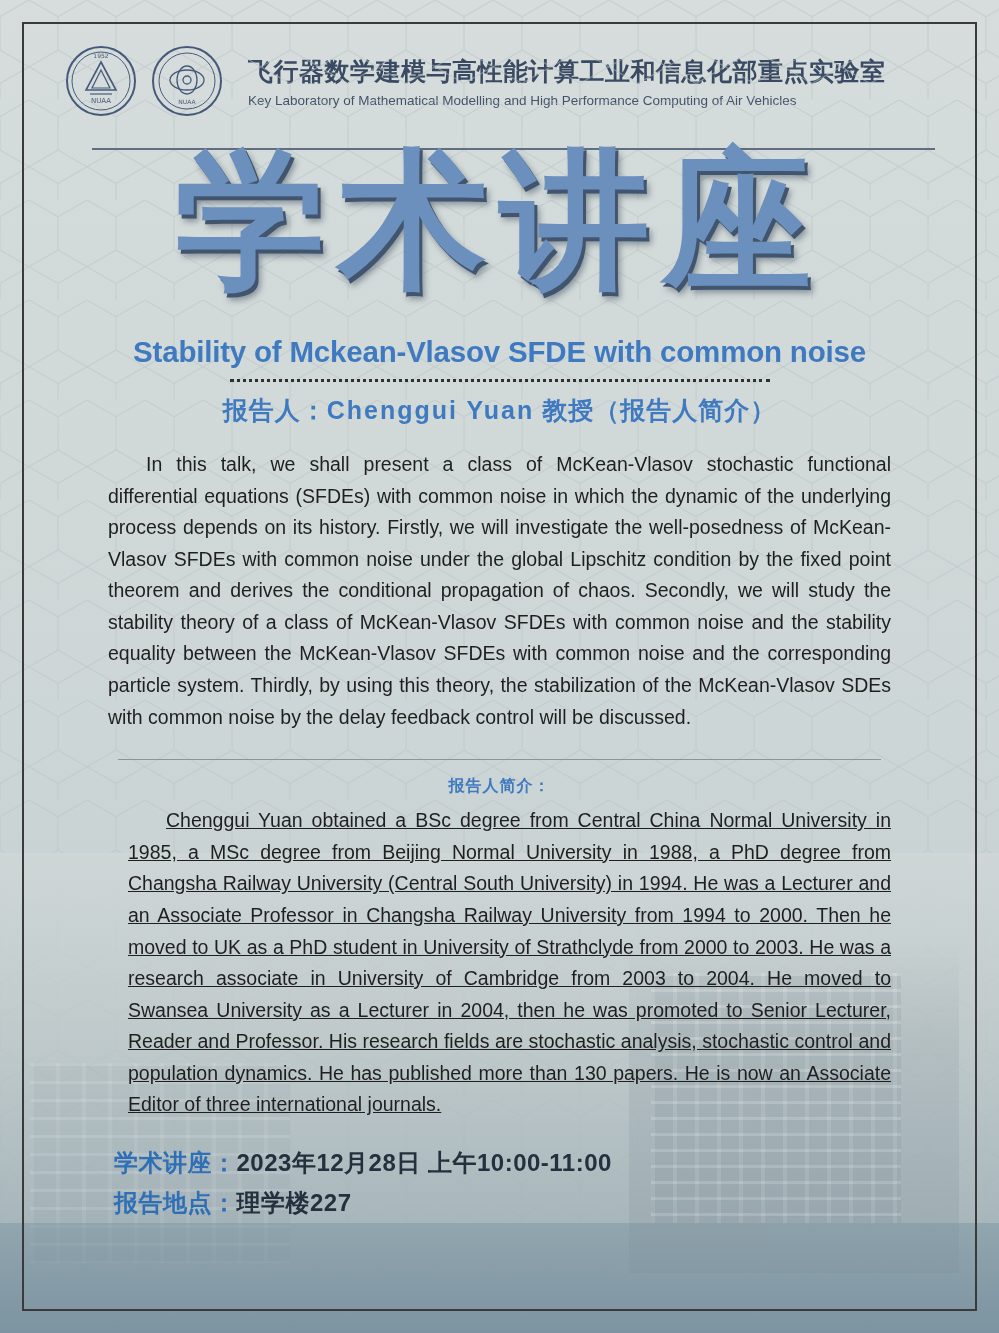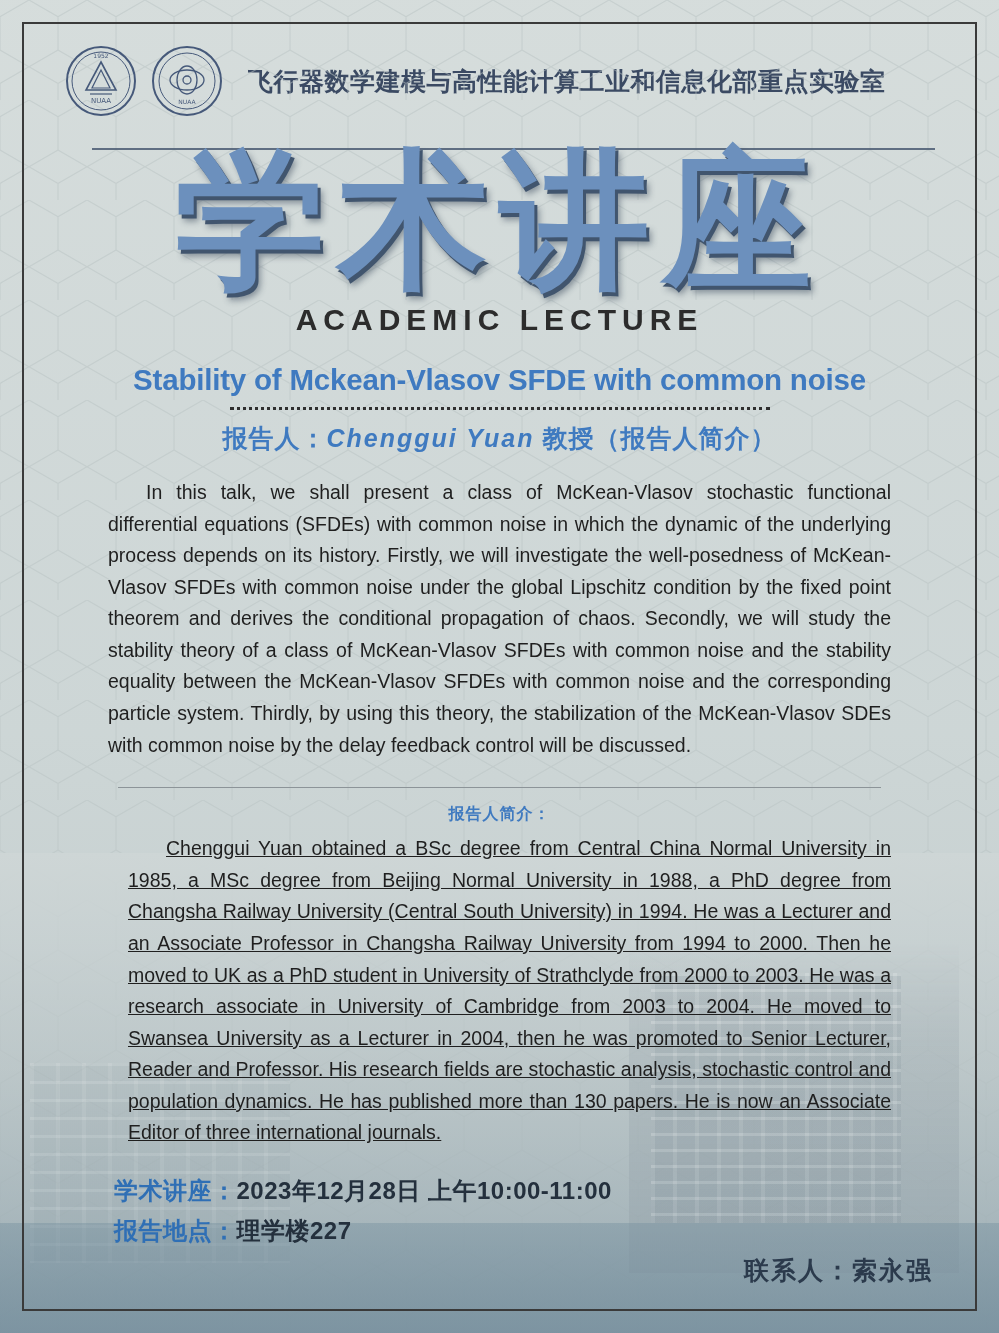--- a/index.html
+++ b/index.html
@@ -178,21 +178,21 @@
     height: 0;
   }
   .speaker-line {
     text-align: center;
     margin-top: 12px;
     font-size: 25px;
     font-weight: bold;
     color: #3f7ac0;
     letter-spacing: 1px;
   }
-  .speaker-line .name { letter-spacing: 2px; font-style: italic; }
+  .speaker-line .name { letter-spacing: 2px; }
 
   
   .abstract {
     margin: 22px 42px 0 42px;
     font-size: 19.5px;
     line-height: 1.62;
     color: #1f1f1f;
     text-align: justify;
     text-justify: inter-word;
   }
@@ -289,28 +289,28 @@
         <circle cx="37" cy="37" r="34" fill="none" stroke="#46597a" stroke-width="2"></circle>
         <circle cx="37" cy="37" r="28" fill="none" stroke="#46597a" stroke-width="1"></circle>
         <ellipse cx="37" cy="36" rx="17" ry="10" fill="none" stroke="#46597a" stroke-width="1.3"></ellipse>
         <ellipse cx="37" cy="36" rx="10" ry="14" fill="none" stroke="#46597a" stroke-width="1.3"></ellipse>
         <circle cx="37" cy="36" r="4" fill="none" stroke="#46597a" stroke-width="1.3"></circle>
         <text x="37" y="60" font-size="6" fill="#46597a" text-anchor="middle" font-family="DejaVu Sans, sans-serif">NUAA</text>
       </svg>
     </div>
     <div class="header-text">
       <div class="header-cn">飞行器数学建模与高性能计算工业和信息化部重点实验室</div>
+      <div class="header-en">Key Laboratory of Mathematical Modelling and High Performance Computing of Air Vehicles</div>
     </div>
   </div>
   <div class="header-rule"></div>
 
   <div class="content">
 
     <div class="big-title">学术讲座</div>
-    <div class="sub-title">ACADEMIC LECTURE</div>
 
     <div class="talk-title">Stability of Mckean-Vlasov SFDE with common noise</div>
     <div class="dotted-rule"></div>
 
     <div class="speaker-line">
       <span>报告人：</span><span class="name">Chenggui Yuan</span>&nbsp;<span>教授（报告人简介）</span>
     </div>
 
     <div class="abstract"><span class="indent"></span><span>In this talk, we shall  present a class of McKean-Vlasov stochastic functional differential equations (SFDEs) with common noise in which the dynamic of the underlying process depends on its history.  Firstly, we  will investigate the well-posedness of McKean-Vlasov SFDEs with common noise under the global Lipschitz condition by the fixed point theorem and derives the conditional propagation of chaos. Secondly, we will study the stability theory of a class of McKean-Vlasov SFDEs with common noise and the stability equality between the McKean-Vlasov SFDEs with common noise and the corresponding particle system. Thirdly, by using this theory, the stabilization of the McKean-Vlasov SDEs with common noise by the delay feedback control will be discussed.</span></div>
 
@@ -322,14 +322,13 @@
     <div class="info">
       <div class="info-row">
         <span>学术讲座：</span><span class="value">2023年12月28日 上午10:00-11:00</span>
       </div>
       <div class="info-row">
         <span>报告地点：</span><span class="value">理学楼227</span>
       </div>
     </div>
   </div>
 
-  <div class="contact">联系人：索永强</div>
 </div>
 
 </body></html>

